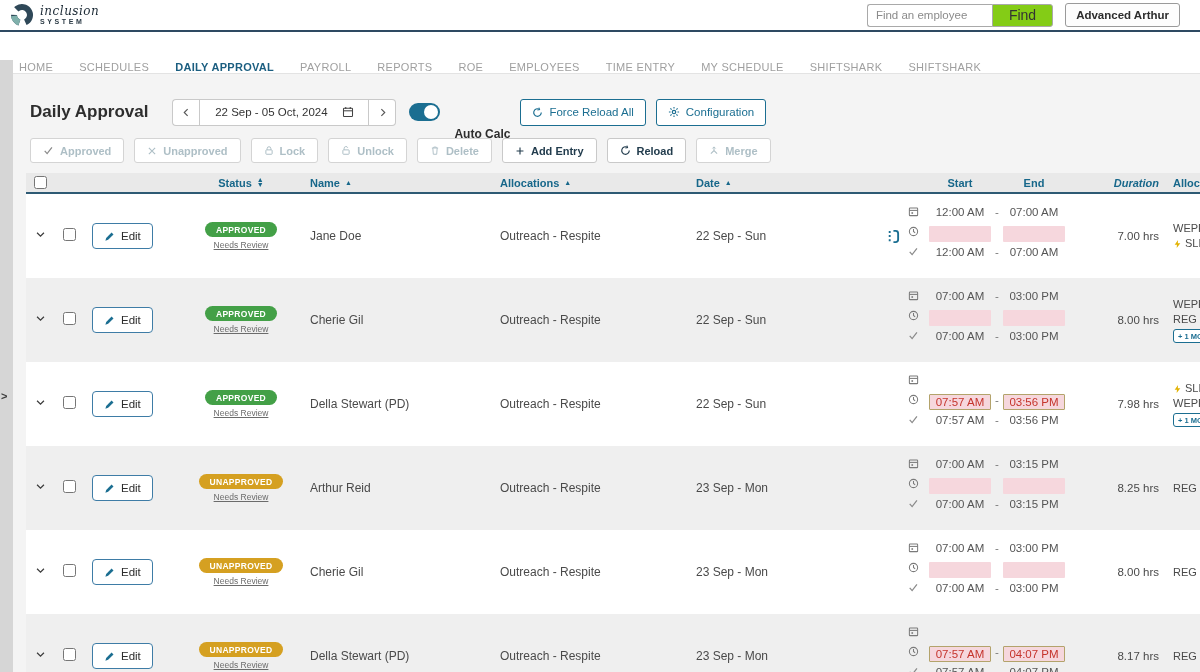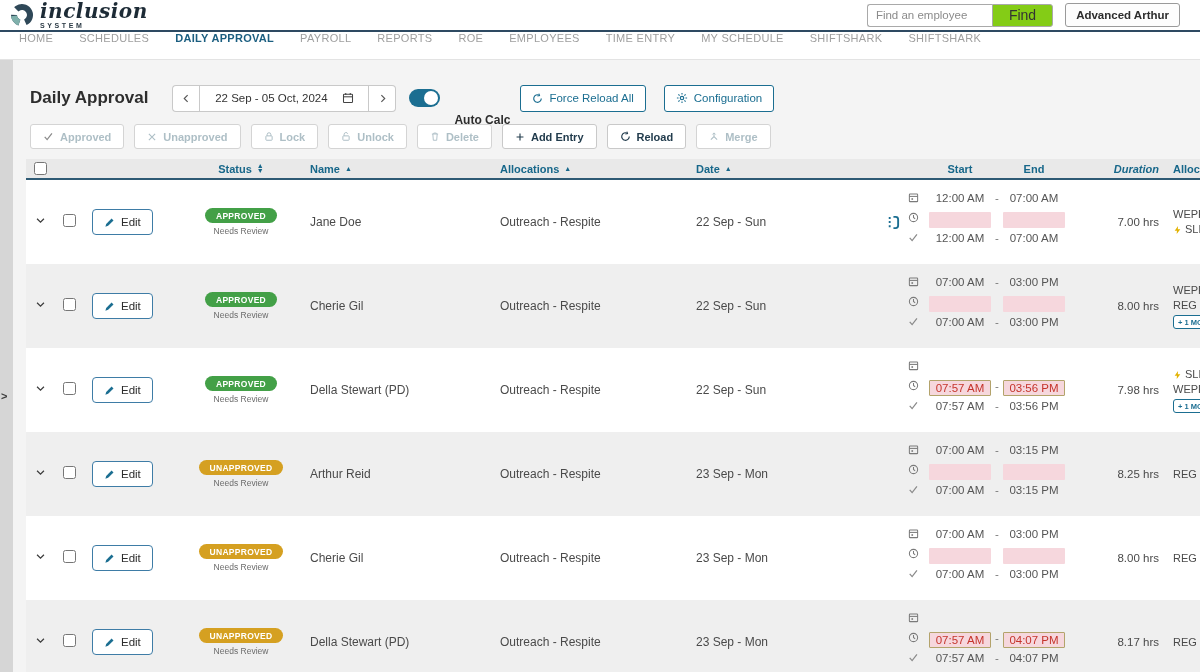--- a/index.html
+++ b/index.html
@@ -5,36 +5,36 @@
   * { margin:0; padding:0; box-sizing:border-box; }
   html,body { width:1200px; height:672px; overflow:hidden; background:#f4f4f4;
     font-family:"Liberation Sans", sans-serif; color:#444; }
 
   
   .tophdr { height:32px; background:#fff; border-bottom:2px solid #2e4a62;
     display:flex; align-items:center; padding:0 10px; }
   .logo { display:flex; align-items:center; gap:6px; }
   .logo-mark { width:24px; height:24px; }
   .logo-texts { display:flex; flex-direction:column; line-height:1; }
-  .logo-name { font-family:"DejaVu Serif", serif; font-style:italic; font-weight:700;
-    font-size:20px; color:#1d2b36; letter-spacing:.5px; }
+  .logo-name { font-family:"DejaVu Serif", serif; font-style:italic; font-weight:400;
+    font-size:12px; color:#1d2b36; letter-spacing:.5px; }
   .logo-sub { font-size:7px; font-weight:700; letter-spacing:2.6px; color:#2b3a45; margin-top:1px; }
   .hdr-search { margin-left:auto; display:flex; align-items:center; }
   .find-input { width:125px; height:23px; border:1px solid #a9a9a9; border-right:none;
     border-radius:3px 0 0 3px; padding:0 8px; font-size:11.5px; color:#333; background:#fff; }
   .find-input::placeholder { color:#8b8b8b; }
   .find-btn { height:23px; border:1px solid #a9a9a9; background:#84cc16; border-radius:0 3px 3px 0;
     font-size:14px; color:#333; padding:0 16px; cursor:pointer; }
   .adv-btn { height:24px; margin-left:12px; margin-right:10px; border:1px solid #9a9a9a;
     background:#fdfdfd; border-radius:3px; font-size:11.5px; font-weight:700; color:#2d2d2d;
     padding:0 10px; cursor:pointer; }
 
   
-  .nav { height:28px; background:#fff; border-bottom:1px solid #e3e3e3;
-    display:flex; align-items:flex-start; padding-left:6px; }
+  .nav { height:42px; background:#fff; border-bottom:1px solid #e3e3e3;
+    display:flex; align-items:flex-end; padding-left:6px; }
   .nav-item { font-size:11px; letter-spacing:.3px; color:#9f9f9f; padding:0 13px;
     text-decoration:none; cursor:pointer; white-space:nowrap; }
   .nav-item.active { color:#1b5e80; font-weight:700; }
 
   
   .rail { position:absolute; left:0; top:60px; bottom:0; width:13px; background:#d6d6d6; }
   .rail-toggle { position:absolute; top:330px; left:1px; font-size:11px; font-weight:700;
     color:#3c3c3c; cursor:pointer; }
 
   
@@ -45,21 +45,21 @@
   .dategrp .seg { height:27px; background:#fff; border:1px solid #c9c9c9; display:flex;
     align-items:center; justify-content:center; cursor:pointer; }
   .seg.prev { width:27px; border-radius:4px 0 0 4px; border-right:none; color:#555; }
   .seg.next { width:27px; border-radius:0 4px 4px 0; border-left:none; color:#555; }
   .seg.dateval { width:170px; font-size:11.5px; color:#333; gap:14px; }
   .toggle { width:31px; height:18px; border-radius:10px; background:var(--accent);
     margin-left:13px; position:relative; cursor:pointer; flex:none; }
   .toggle .knob { position:absolute; right:2px; top:2px; width:14px; height:14px;
     border-radius:50%; background:#fff; }
   .autocalc { font-size:12px; font-weight:700; color:#2d2d2d; margin-left:14px;margin-top:44px; }
-  .teal-actions { display:flex; gap:18px; margin-left:10px; }
+  .teal-actions { display:flex; gap:10px; margin-left:10px; }
   .teal-btn { height:27px; border:1px solid var(--accent); color:var(--accent); background:#fff;
     border-radius:3px; font-size:11.5px; display:flex; align-items:center; gap:6px;
     padding:0 11px; cursor:pointer; }
   .teal-btn svg { stroke:var(--accent); }
 
   
   .toolbar { display:flex; gap:10px; padding:12px 0 10px 16px; }
   .tbtn { height:25px; background:#fff; border:1px solid #c9c9c9; border-radius:3px;
     font-size:11px; color:#223c4d; font-weight:600; display:flex; align-items:center;
     gap:6px; padding:0 12px; cursor:pointer; }
@@ -92,21 +92,21 @@
   .c-cb { text-align:center; }
   .cb { width:13px; height:13px; accent-color:#fff; cursor:pointer; }
   .edit-btn { margin-left:8px; height:26px; border:1px solid #3e7ca6; border-radius:4px;
     background:#fff; font-size:11.5px; color:#2d2d2d; display:inline-flex; align-items:center;
     gap:6px; padding:0 11px; cursor:pointer; }
   .c-status { display:flex; flex-direction:column; align-items:center; gap:3px; }
   .badge { font-size:8.5px; font-weight:700; color:#fff; letter-spacing:.3px;
     border-radius:9px; padding:2.5px 11px; }
   .badge.approved { background:var(--approved); }
   .badge.unapproved { background:var(--unapproved); }
-  .status-note { font-size:8.5px; color:#6b6b6b; }
+  .status-note { font-size:8.5px; color:#6b6b6b;text-decoration:underline; }
   .c-name, .c-dept, .c-date { font-size:12px; color:#4a4a4a; }
   .c-split { display:flex; justify-content:center; }
   .c-times .tline { display:flex; height:20px; font-size:11.5px; color:#555; }
   .ticn { width:16px; display:flex; justify-content:center; margin-right:8px; }
   .tval { width:62px; text-align:center; white-space:nowrap; }
   .tdash { width:12px; text-align:center; color:#777; }
   .tbox { width:62px; height:16px; background:var(--pink); border-radius:1px;
     text-align:center; font-size:11.5px; line-height:15px; }
   .tbox.flagged { border:1px solid var(--flagborder); color:var(--flagred); }
   .hidden { visibility:hidden; }

